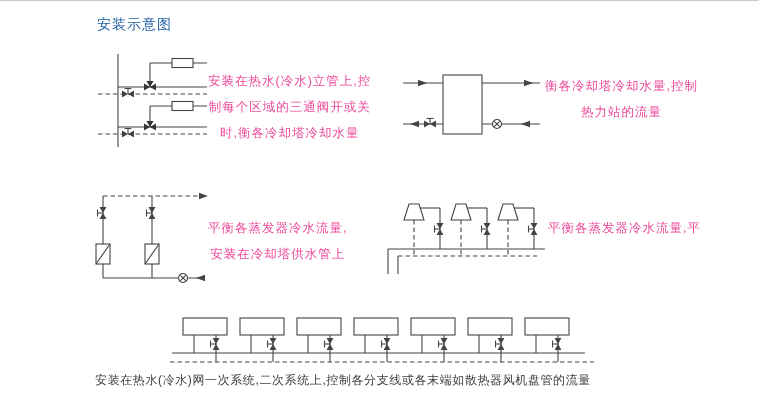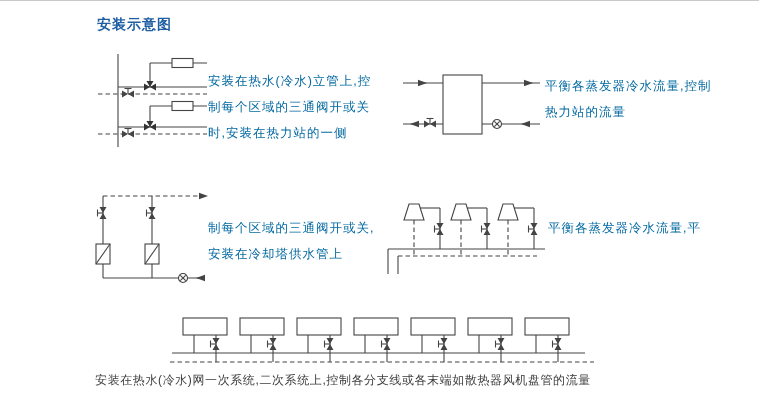--- a/index.html
+++ b/index.html
@@ -5,25 +5,26 @@
   * { margin:0; padding:0; box-sizing:border-box; }
   html,body { background:#fff; }
   body {
     width:759px; height:409px; position:relative; overflow:hidden;
     font-family:"Liberation Sans","DejaVu Sans",sans-serif;
     border-top:1px solid #c9c9c9;
   }
   .abs { position:absolute; }
   .page-title {
     left:97px; top:15px;
-    font-size:14px; font-weight:bold; color:#1f5fa3; letter-spacing:1px;text-align:right;
+    font-size:14px; font-weight:normal; color:#1f5fa3; letter-spacing:1px;text-align:right;
   }
   .caption {
-    font-size:12.5px; color:#0369a1; letter-spacing:1px; line-height:26px;
+    font-size:12.5px; color:#ec4899; letter-spacing:1px; line-height:26px;
     white-space:nowrap;
+    text-align:center;
   }
   .caption-bottom {
     left:0; top:371px; width:686px; text-align:center;
     font-size:12px; color:#3c3c3c; letter-spacing:0.6px; white-space:nowrap;
   }
   svg.diag { position:absolute; stroke:#444; stroke-width:1.1; fill:none; color:#444; }
   .dash { stroke-dasharray:4.5 3; }
 </style>
 </head>
 <body>
@@ -85,60 +86,60 @@
     <line x1="23" y1="78" x2="112" y2="78"></line>
     <line class="dash" x1="3" y1="85" x2="112" y2="85"></line>
     <rect x="77" y="52.5" width="21" height="9" fill="#fff"></rect>
     <use href="#valve-3way" transform="translate(55,78)"></use>
     <use href="#valve-h" transform="translate(33,85)"></use>
   </g>
 </svg>
 <div class="abs caption" style="left:208px; top:67px">
   <div>安装在热水(冷水)立管上,控</div>
   <div>制每个区域的三通阀开或关</div>
-  <div>时,安装在热力站的一侧</div>
+  <div>时,衡各冷却塔冷却水量</div>
 </div>
 
 <svg class="diag" style="left:400px; top:62px" width="145" height="75" viewBox="0 0 145 75">
   <g>
     <line x1="3" y1="20" x2="43" y2="20"></line>
     <line x1="82" y1="20" x2="140" y2="20"></line>
     <line x1="3" y1="61" x2="43" y2="61"></line>
     <line x1="82" y1="61" x2="140" y2="61"></line>
   </g>
   <rect x="43" y="12" width="39" height="59" fill="#fff"></rect>
   <use href="#arrow-r" transform="translate(27,20)"></use>
   <use href="#arrow-r" transform="translate(133,20)"></use>
   <use href="#arrow-l" transform="translate(10,61)"></use>
   <use href="#valve-h" transform="translate(30,61)"></use>
   <use href="#pump" transform="translate(97,61)"></use>
   <use href="#arrow-l" transform="translate(121,61)"></use>
 </svg>
 <div class="abs caption" style="left:545px; top:72px">
-  <div>平衡各蒸发器冷水流量,控制</div>
+  <div>衡各冷却塔冷却水量,控制</div>
   <div>热力站的流量</div>
 </div>
 
 <svg class="diag" style="left:62px; top:185px" width="150" height="100" viewBox="0 0 150 100">
   <g>
     <line class="dash" x1="41" y1="10" x2="143" y2="10"></line>
     <line x1="41" y1="10" x2="41" y2="92"></line>
     <line x1="90" y1="10" x2="90" y2="92"></line>
     <line x1="41" y1="92" x2="143" y2="92"></line>
   </g>
   <use href="#arrow-r" transform="translate(146,10)"></use>
   <use href="#valve-v" transform="translate(41,27)"></use>
   <use href="#valve-v" transform="translate(90,27)"></use>
   <use href="#evap" transform="translate(41,68)"></use>
   <use href="#evap" transform="translate(90,68)"></use>
   <use href="#pump" transform="translate(121,92)"></use>
   <use href="#arrow-l" transform="translate(134,92)"></use>
 </svg>
 <div class="abs caption" style="left:208px; top:214px">
-  <div>制每个区域的三通阀开或关,</div>
+  <div>平衡各蒸发器冷水流量,</div>
   <div>安装在冷却塔供水管上</div>
 </div>
 
 <svg class="diag" style="left:385px; top:197px" width="165" height="80" viewBox="0 0 165 80">
   <g>
     <line x1="3" y1="51" x2="160" y2="51"></line>
     <line x1="3" y1="51" x2="3" y2="76"></line>
     <line class="dash" x1="13" y1="58" x2="152" y2="58"></line>
     <line x1="13" y1="58" x2="13" y2="76"></line>
   </g>

